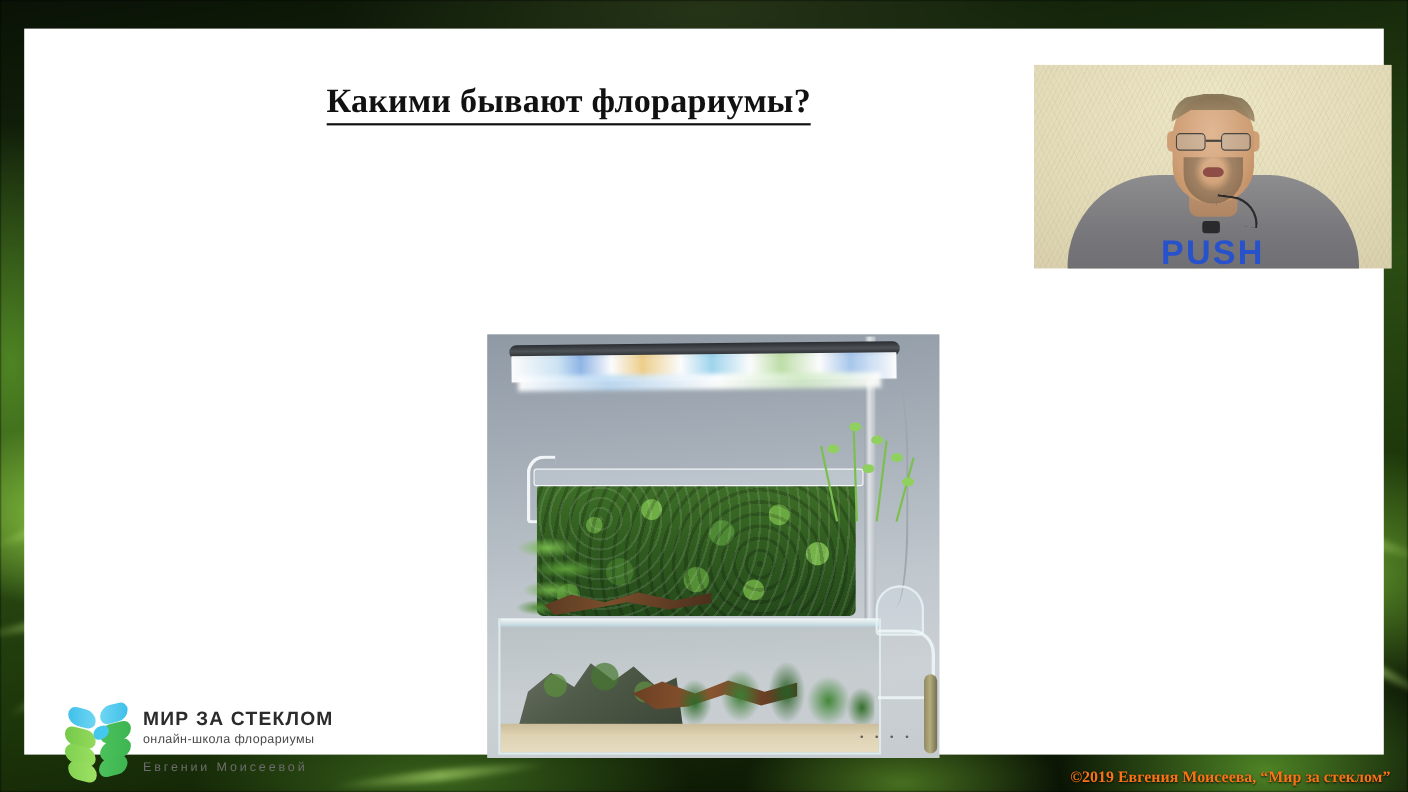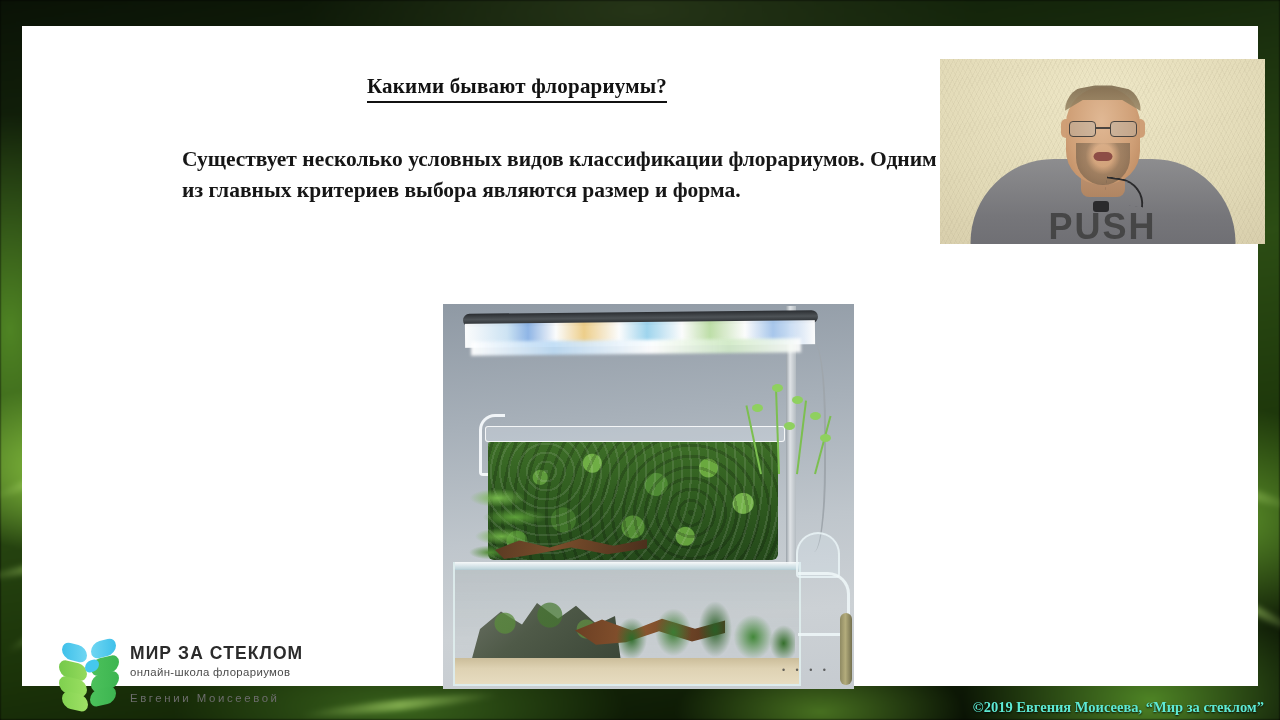--- a/index.html
+++ b/index.html
@@ -35,21 +35,21 @@
   #slide {
     position:absolute;
     left:22px; top:26px; width:1236px; height:660px;
     background:#ffffff;
   }
 
   
   #title {
     position:absolute; left:100px; top:48px; width:790px;
     text-align:center;
-    font-size:21px; font-weight:bold; color:#111;
+    font-size:31px; font-weight:bold; color:#111;
     letter-spacing:0.2px;
     white-space:nowrap;
   }
   #title span.u { border-bottom:2px solid #111; padding-bottom:3px; }
 
   
   #body-text {
     position:absolute; left:160px; top:118px; width:760px;
     font-size:21.5px; font-weight:bold; color:#161616;
     line-height:31px;
@@ -73,22 +73,22 @@
   }
   #webcam .shoulders {
     position:absolute; left:50%; bottom:-10px; transform:translateX(-50%);
     width:265px; height:95px;
     background:linear-gradient(180deg,#8d8d8f,#76767a 60%,#6d6d72);
     border-radius:115px 115px 16px 16px;
   }
   #webcam .shirt-text {
     position:absolute; left:50%; bottom:-4px; transform:translateX(-50%);
     font-family:"Liberation Sans", sans-serif;
-    font-weight:bold; font-size:36px; letter-spacing:2px;
-    color:#404040; opacity:0.88;
+    font-weight:bold; font-size:31px; letter-spacing:2px;
+    color:#1d4ed8; opacity:0.88;
   }
   #webcam .neck {
     position:absolute; left:50%; top:98px; transform:translateX(-50%);
     width:44px; height:40px;
     background:linear-gradient(180deg,#c49a79,#b08562);
     border-radius:8px;
   }
   #webcam .head {
     position:absolute; left:50%; top:28px; transform:translateX(-50%);
     width:74px; height:97px;
@@ -318,21 +318,21 @@
   #logo-sub1 {
     font-size:11.4px; letter-spacing:0.35px; color:#4a4a4a; margin-top:2px;
   }
   #logo-sub2 {
     font-size:11.4px; letter-spacing:2.6px; color:#6d6d6d; margin-top:14px;
   }
 
   
   #copyright {
     position:absolute; right:16px; bottom:4px;
-    color:#5eead4; font-size:14.5px; font-weight:bold;
+    color:#f97316; font-size:14.5px; font-weight:bold;
     font-family:"Liberation Serif", serif;
     text-shadow:0 1px 2px rgba(0,0,0,0.9);
     white-space:nowrap;
   }
 </style>
 </head>
 <body>
 
 <div id="backdrop">
   <div class="blade" style="left:-10px;top:470px;width:120px;height:10px;transform:rotate(-22deg);"></div>
@@ -342,21 +342,20 @@
   <div class="blade" style="left:1180px;top:600px;width:130px;height:9px;transform:rotate(28deg);"></div>
   <div class="blade" style="left:300px;top:700px;width:200px;height:10px;transform:rotate(-6deg);"></div>
 </div>
 
 <div id="slide">
 
   <div id="title">
     <span class="u">Какими бывают флорариумы?</span>
   </div>
 
-  <div id="body-text">Существует несколько условных видов классификации флорариумов. Одним из главных критериев выбора являются размер и форма.</div>
 
   <div id="webcam">
     <div class="wall"></div>
     <div class="shoulders"></div>
     <div class="shirt-text">PUSH</div>
     <div class="neck"></div>
     <div class="ear l"></div>
     <div class="ear r"></div>
     <div class="head"></div>
     <div class="hair"></div>
@@ -422,20 +421,20 @@
       <div class="band" style="left:27px;top:22px;width:14px;height:12px;background:#45c8ee;transform:skewY(-14deg);"></div>
 
       <div class="band" style="left:1px;top:40px;width:28px;background:linear-gradient(90deg,#7fd04f,#9adf61);transform:skewY(14deg);"></div>
       <div class="band" style="left:33px;top:35px;width:28px;background:linear-gradient(90deg,#4cc15b,#3db551);transform:skewY(-14deg);"></div>
 
       <div class="band" style="left:4px;top:55px;width:26px;background:linear-gradient(90deg,#84d352,#9fe165);transform:skewY(14deg);"></div>
       <div class="band" style="left:32px;top:50px;width:26px;background:linear-gradient(90deg,#4cc15b,#3db551);transform:skewY(-14deg);"></div>
     </div>
     <div id="logo-text">
       <div id="logo-name">МИР ЗА СТЕКЛОМ</div>
-      <div id="logo-sub1">онлайн-школа флорариумов</div>
+      <div id="logo-sub1">онлайн-школа флорариумы</div>
       <div id="logo-sub2">Евгении Моисеевой</div>
     </div>
   </div>
 
 </div>
 
 <div id="copyright">©2019 Евгения Моисеева, “Мир за стеклом”</div>
 
 </body></html>

